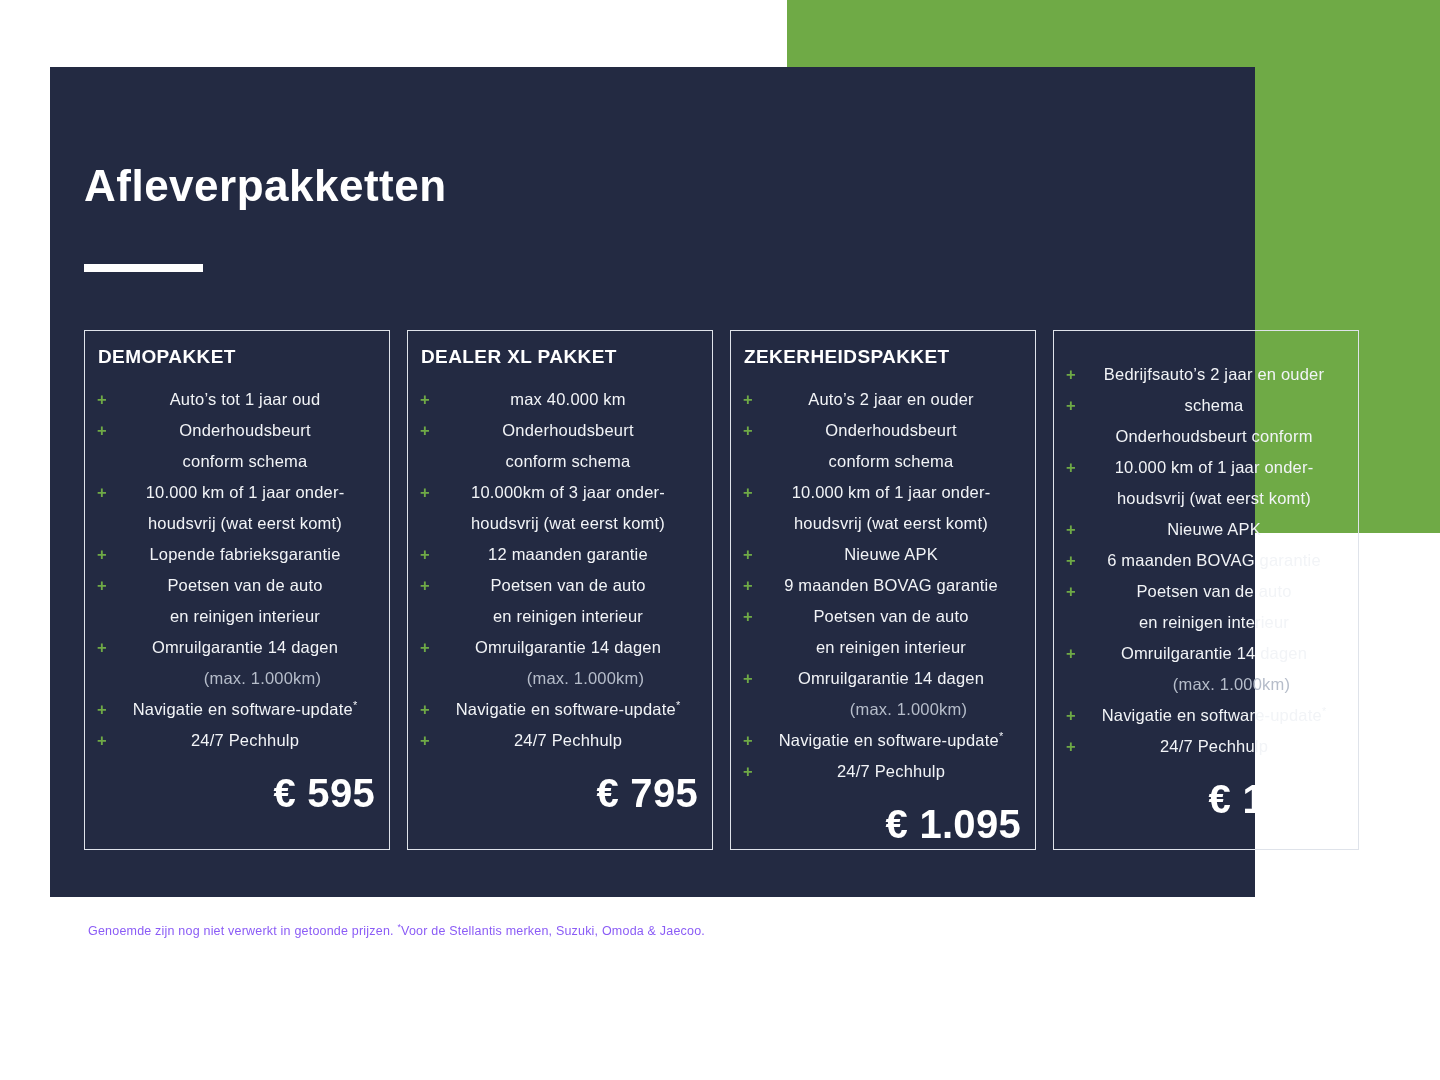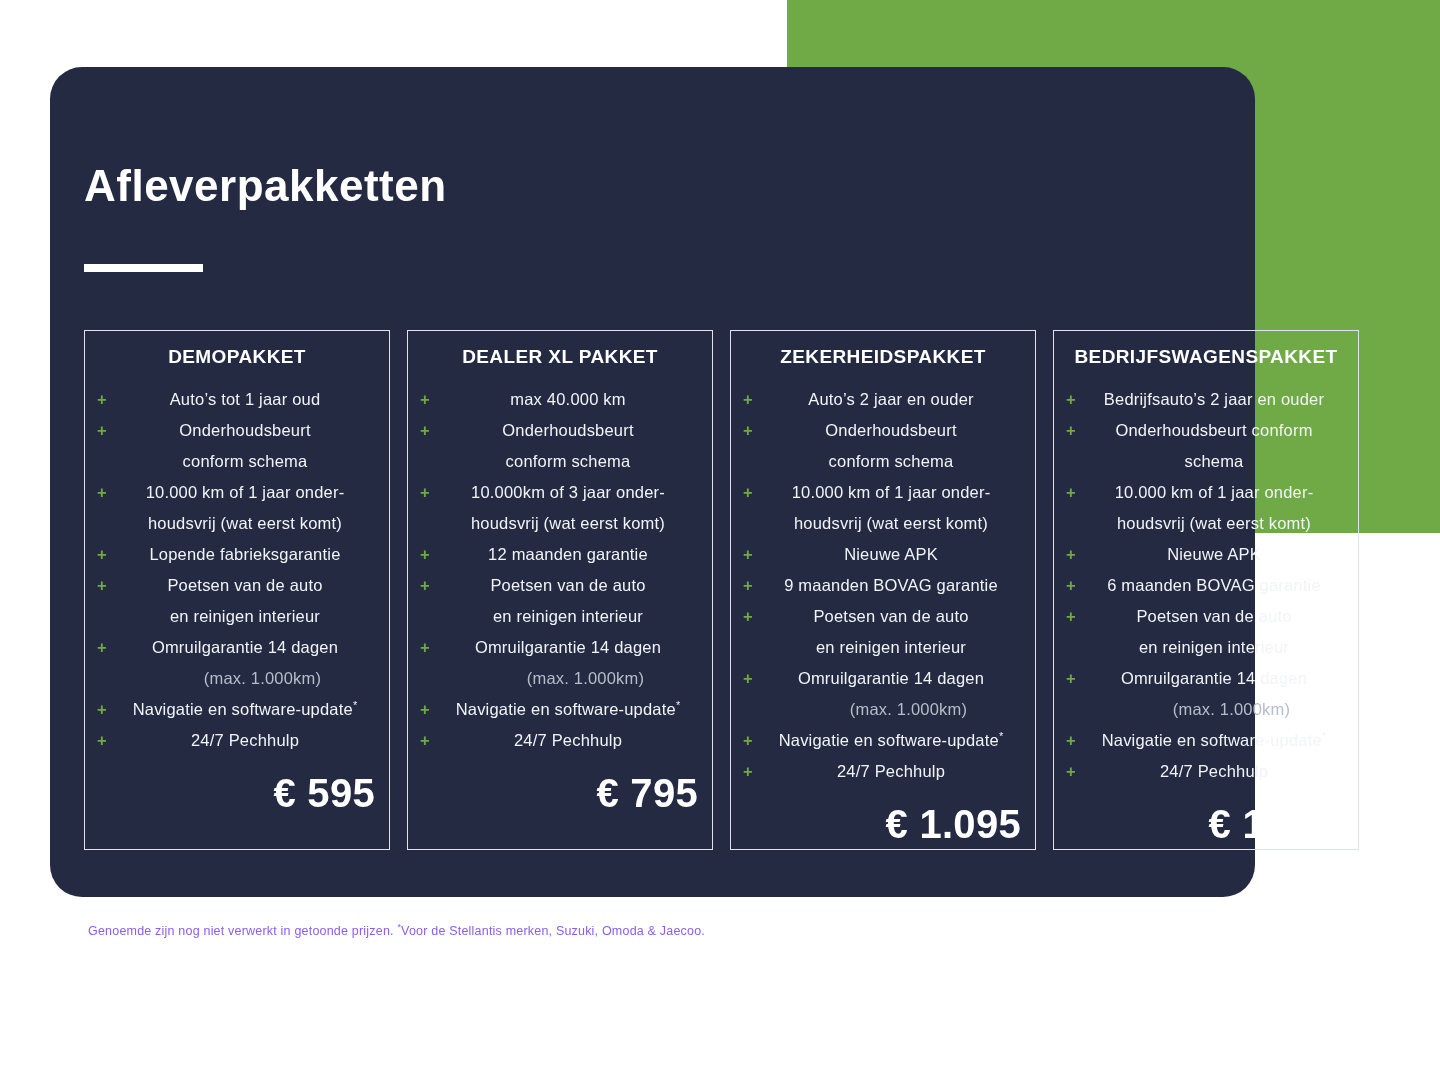--- a/index.html
+++ b/index.html
@@ -14,21 +14,20 @@
     position: absolute;
     left: 787px; top: 0;
     width: 653px; height: 533px;
     background: #6faa46;
   }
   .panel {
     position: absolute;
     left: 50px; top: 67px;
     width: 1205px; height: 830px;
     background: #232a42;
-    border-radius: 32px;
   }
   .panel-title {
     position: absolute;
     left: 34px; top: 94px;
     font-size: 44px;
     font-weight: 700;
     color: #ffffff;
     letter-spacing: 0.5px;
   }
   .title-bar {
@@ -51,21 +50,20 @@
     display: flex;
     flex-direction: column;
   }
   .card-title {
     font-size: 19px;
     font-weight: 700;
     color: #ffffff;
     letter-spacing: 0.4px;
     padding-top: 3px;
     white-space: nowrap;
-    text-align: center;
   }
   .features {
     list-style: none;
     margin-top: 16px;
     font-size: 16.5px;
     line-height: 31px;
     color: #f2f4f7;
     letter-spacing: 0.2px;
   }
   .feature {
@@ -236,30 +234,29 @@
             <div class="feature-line">Navigatie en software-update<sup>*</sup></div>
           </li>
           <li class="feature">
             <span class="plus">+</span>
             <div class="feature-line">24/7 Pechhulp</div>
           </li>
         </ul>
         <div class="price">€ 1.095</div>
       </div>
       <div class="card">
-        <div class="card-title">BEDRIJFSWAGENSPAKKET</div>
         <ul class="features">
           <li class="feature">
             <span class="plus">+</span>
             <div class="feature-line">Bedrijfsauto’s 2 jaar en ouder</div>
           </li>
           <li class="feature">
             <span class="plus">+</span>
+            <div class="feature-line">schema</div>
             <div class="feature-line">Onderhoudsbeurt conform</div>
-            <div class="feature-line">schema</div>
           </li>
           <li class="feature">
             <span class="plus">+</span>
             <div class="feature-line">10.000 km of 1 jaar onder-</div>
             <div class="feature-line">houdsvrij (wat eerst komt)</div>
           </li>
           <li class="feature">
             <span class="plus">+</span>
             <div class="feature-line">Nieuwe APK</div>
           </li>

